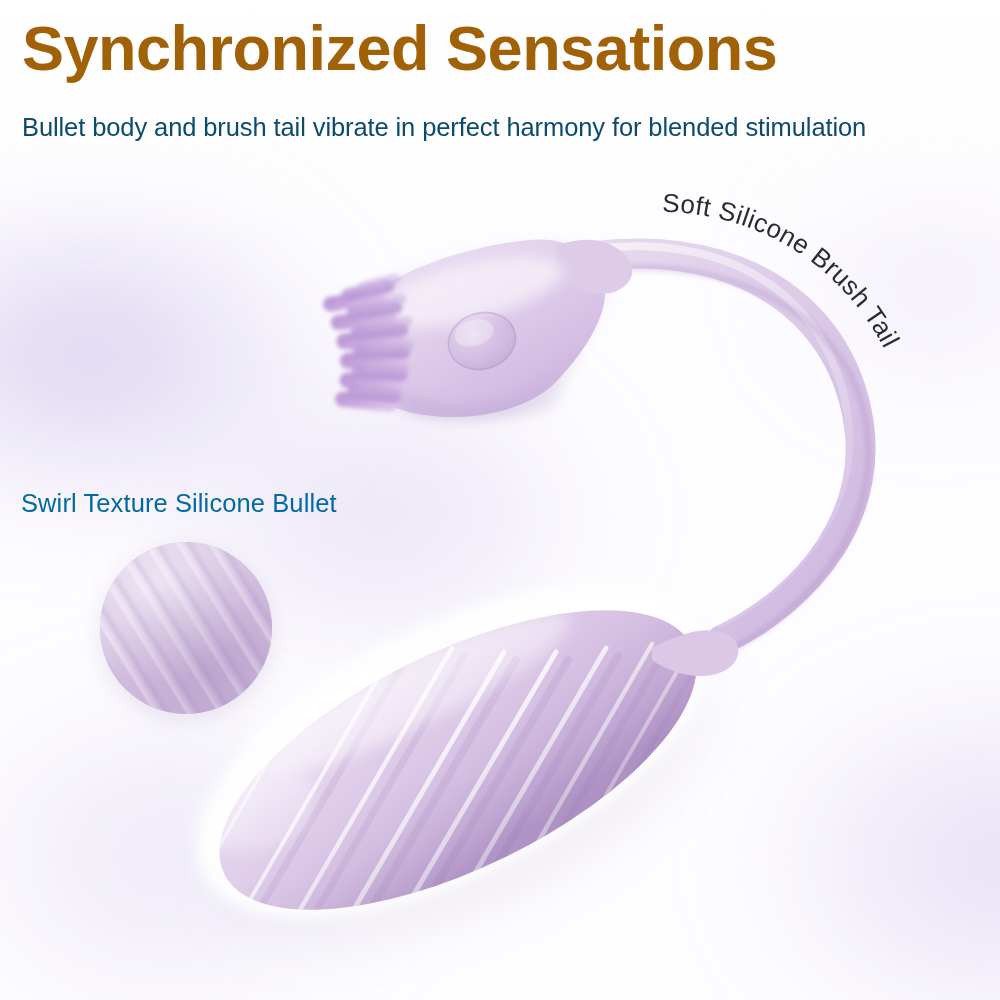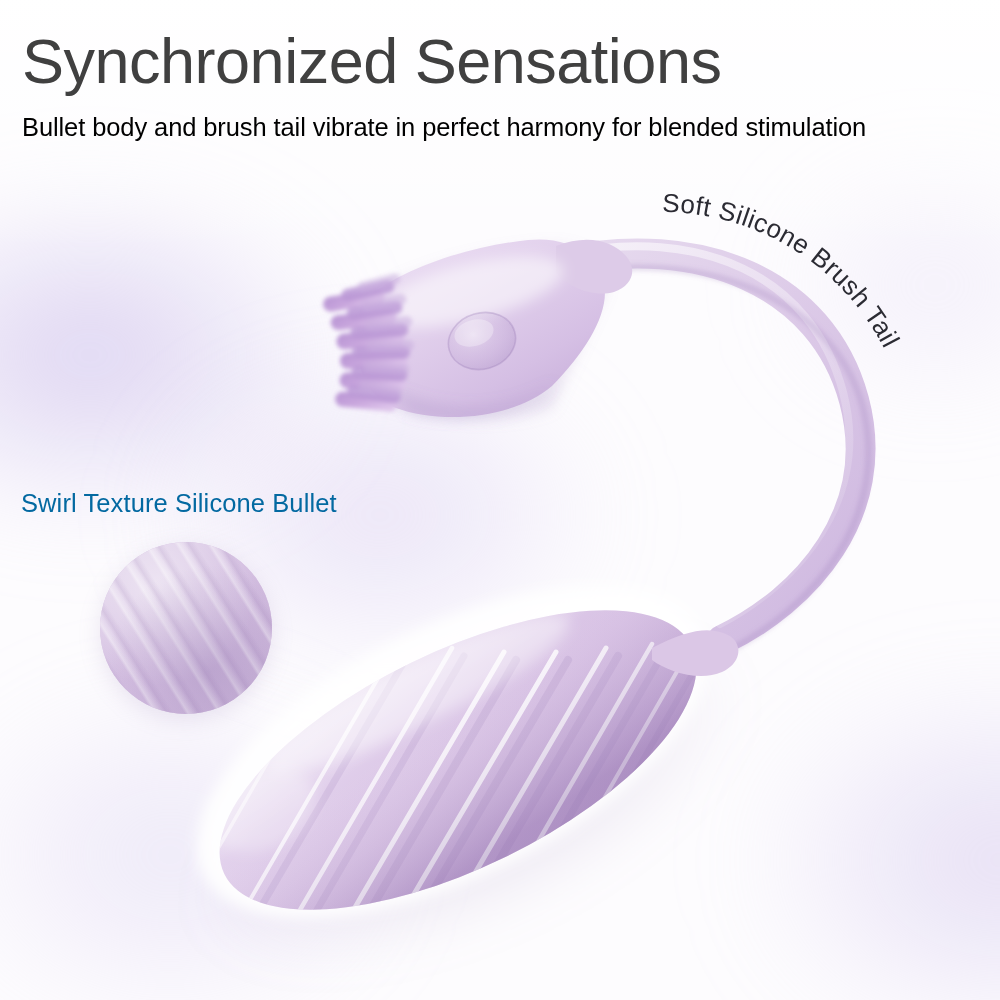--- a/index.html
+++ b/index.html
@@ -55,36 +55,36 @@
   .wash-top {
     position: absolute;
     left: 0; top: 0; right: 0; height: 250px;
     background: linear-gradient(180deg, rgba(255,255,255,0.95), rgba(255,255,255,0.0));
   }
 
   
   .title {
     position: absolute;
     left: 22px;
-    top: 28px;
+    top: 15px;
     width: 956px;
     font-size: 63px;
-    font-weight: normal;
+    font-weight: bold;
     letter-spacing: -0.5px;
-    color: #404040;
+    color: #a16207;
     line-height: 1.05;
     white-space: nowrap;
   }
   .subtitle {
     position: absolute;
     left: 22px;
     top: 113px;
     width: 960px;
     font-size: 25.5px;
-    color: #000000;
+    color: #0c4a6e;
     letter-spacing: -0.1px;
     white-space: nowrap;
   }
 
   
   .label-bullet {
     position: absolute;
     left: 21px;
     top: 489px;
     font-size: 25.5px;

